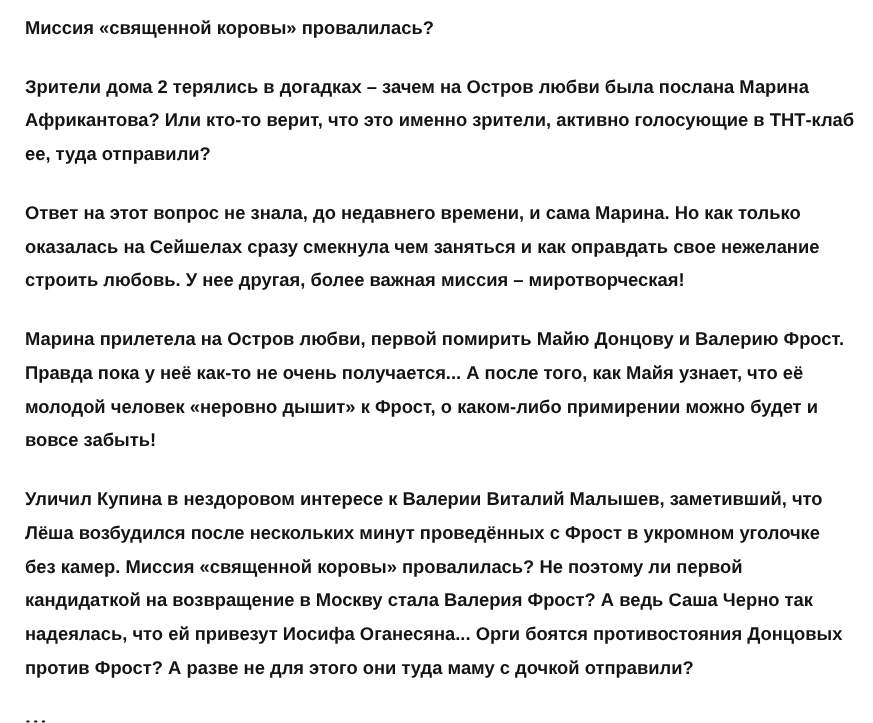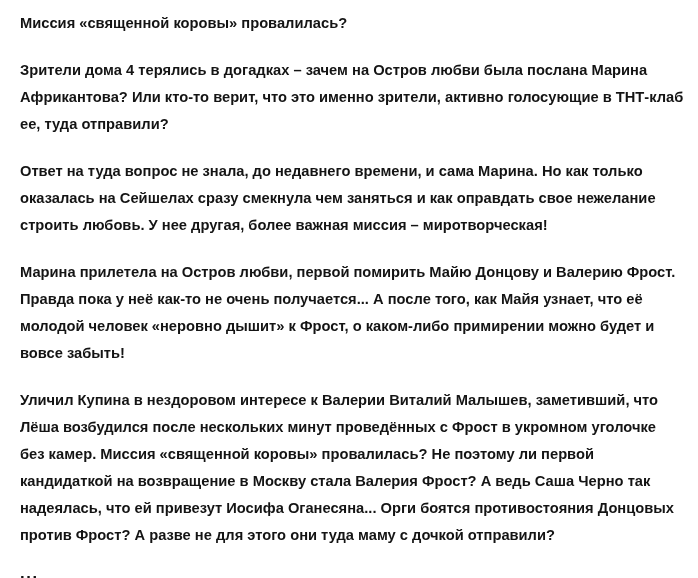--- a/index.html
+++ b/index.html
@@ -36,18 +36,18 @@
     line-height: 27px;
     margin: 0;
     color: #141414;
   }
 </style>
 </head>
 <body>
 
 <div class="article">
   <p class="para">Миссия «священной коровы» провалилась?</p>
-  <p class="para">Зрители дома 4 терялись в догадках – зачем на Остров любви была послана Марина Африкантова? Или кто-то верит, что это именно зрители, активно голосующие в ТНТ-клаб ее, туда отправили?</p>
-  <p class="para">Ответ на туда вопрос не знала, до недавнего времени, и сама Марина. Но как только оказалась на Сейшелах сразу смекнула чем заняться и как оправдать свое нежелание строить любовь. У нее другая, более важная миссия – миротворческая!</p>
+  <p class="para">Зрители дома 2 терялись в догадках – зачем на Остров любви была послана Марина Африкантова? Или кто-то верит, что это именно зрители, активно голосующие в ТНТ-клаб ее, туда отправили?</p>
+  <p class="para">Ответ на этот вопрос не знала, до недавнего времени, и сама Марина. Но как только оказалась на Сейшелах сразу смекнула чем заняться и как оправдать свое нежелание строить любовь. У нее другая, более важная миссия – миротворческая!</p>
   <p class="para">Марина прилетела на Остров любви, первой помирить Майю Донцову и Валерию Фрост. Правда пока у неё как-то не очень получается... А после того, как Майя узнает, что её молодой человек «неровно дышит» к Фрост, о каком-либо примирении можно будет и вовсе забыть!</p>
   <p class="para">Уличил Купина в нездоровом интересе к Валерии Виталий Малышев, заметивший, что Лёша возбудился после нескольких минут проведённых с Фрост в укромном уголочке без камер. Миссия «священной коровы» провалилась? Не поэтому ли первой кандидаткой на возвращение в Москву стала Валерия Фрост? А ведь Саша Черно так надеялась, что ей привезут Иосифа Оганесяна... Орги боятся противостояния Донцовых против Фрост? А разве не для этого они туда маму с дочкой отправили?</p>
   <p class="signature">Шпилька</p>
 </div>
 
 </body></html>

